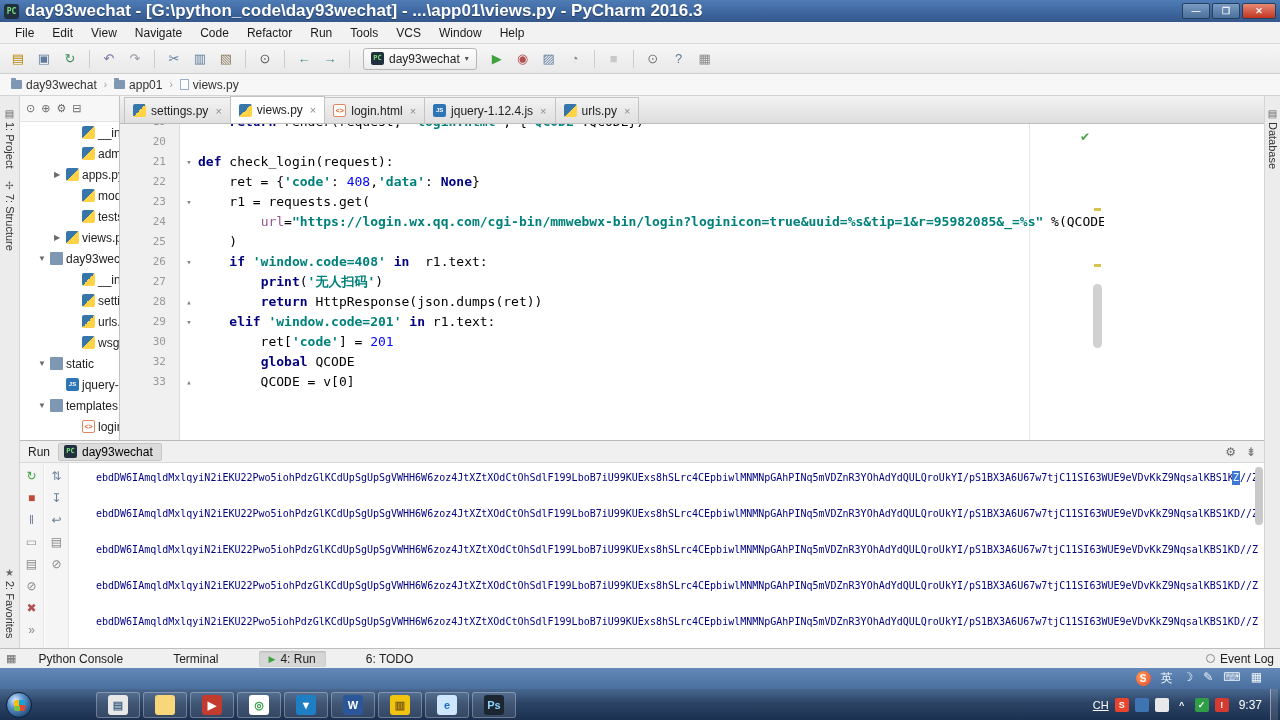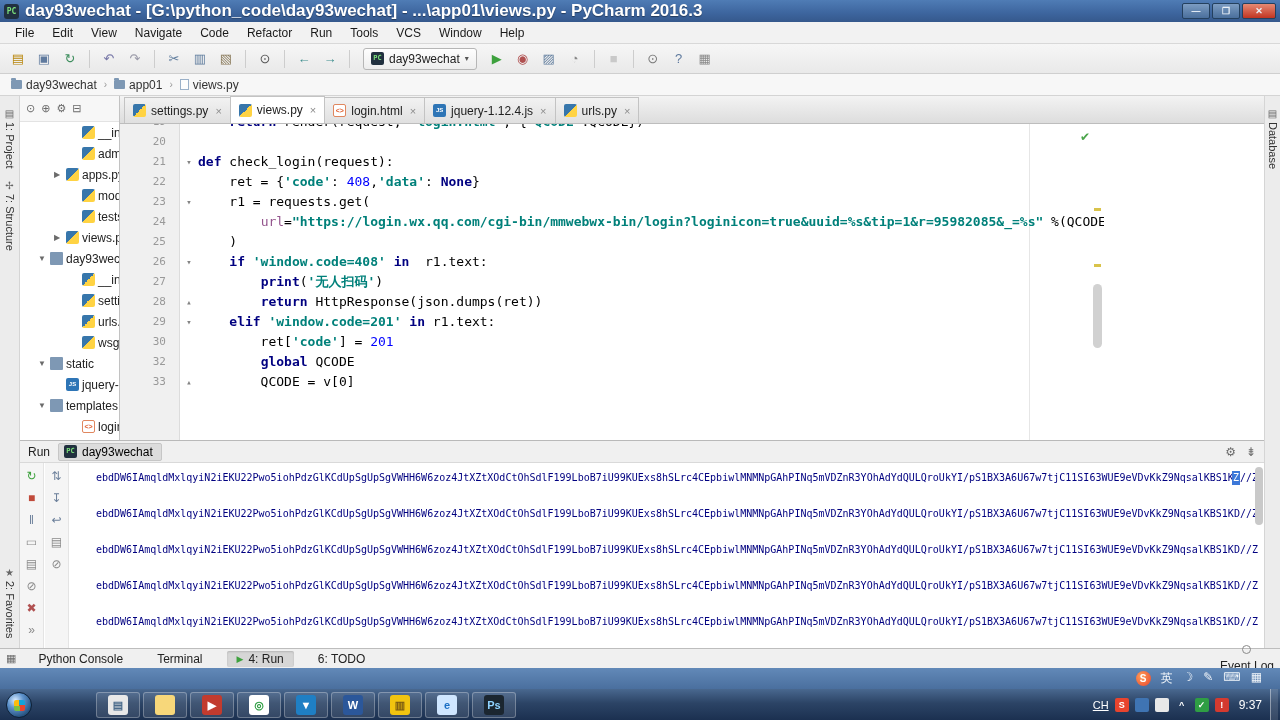--- a/index.html
+++ b/index.html
@@ -121,21 +121,21 @@
   .con-sel { position:absolute; right:24px; top:8px; background:#3c78d8; color:#fff; font:10px/14px "DejaVu Sans Mono",monospace; padding:0 1px; }
   .con-scroll { position:absolute; right:1px; top:4px; width:8px; height:58px; background:#c9c9c9; border-radius:4px; }
 
   
   .statusbar { position:absolute; left:0; top:648px; width:1280px; height:20px; background:#f0f0f0;
     border-top:1px solid #bdbdbd; display:flex; align-items:center; padding:0 6px; gap:4px; }
   .sb-toggle { color:#6b6b6b; font-size:11px; margin-right:8px; }
   .sb-item { padding:1px 10px; color:#222; display:flex; align-items:center; gap:5px; border-radius:2px; }
   .sb-item.active { background:#d6d6d6; box-shadow:inset 0 1px 2px rgba(0,0,0,.15); }
   .sb-run-ico { color:#3da13d; font-size:9px; }
-  .sb-right { margin-left:auto; display:flex; align-items:center; gap:5px; color:#222;flex-direction:column; }
+  .sb-right { margin-left:auto; display:flex; align-items:center; gap:5px; color:#222; }
   .sb-circle { width:9px; height:9px; border:1px solid #8a8a8a; border-radius:50%; }
 
   
   .imestrip { position:absolute; left:0; top:668px; width:1280px; height:21px;
     background:linear-gradient(#6289b8,#4a6f9e); display:flex; align-items:center; justify-content:flex-end; padding-right:18px; gap:10px; }
   .ime-ico { color:#f2f6fa; font-size:12px; }
   .sogou-logo { width:15px; height:15px; border-radius:50%; background:radial-gradient(circle at 35% 35%,#ff9d57,#e8442e); color:#fff;
     font:bold 10px/15px "Liberation Sans",sans-serif; text-align:center; }
 
   .taskbar { position:absolute; left:0; top:689px; width:1280px; height:31px;
@@ -446,21 +446,21 @@
           <div class="stripe-btn">
             <span class="stripe-ico">▤</span>
             <span class="vlabel">Database</span>
           </div>
         </div>
     </div>
   </div>
 
   <div class="statusbar">
     <span class="sb-toggle">▦</span>
-    <span id="status-items" style="display:flex;gap:14px;">
+    <span id="status-items" style="display:flex;gap:30px;">
         <span class="sb-item">
           <span>Python Console</span>
         </span>
         <span class="sb-item">
           <span>Terminal</span>
         </span>
         <span class="sb-item active">
           <span class="sb-run-ico">▶</span>
           <span>4: Run</span>
         </span>

